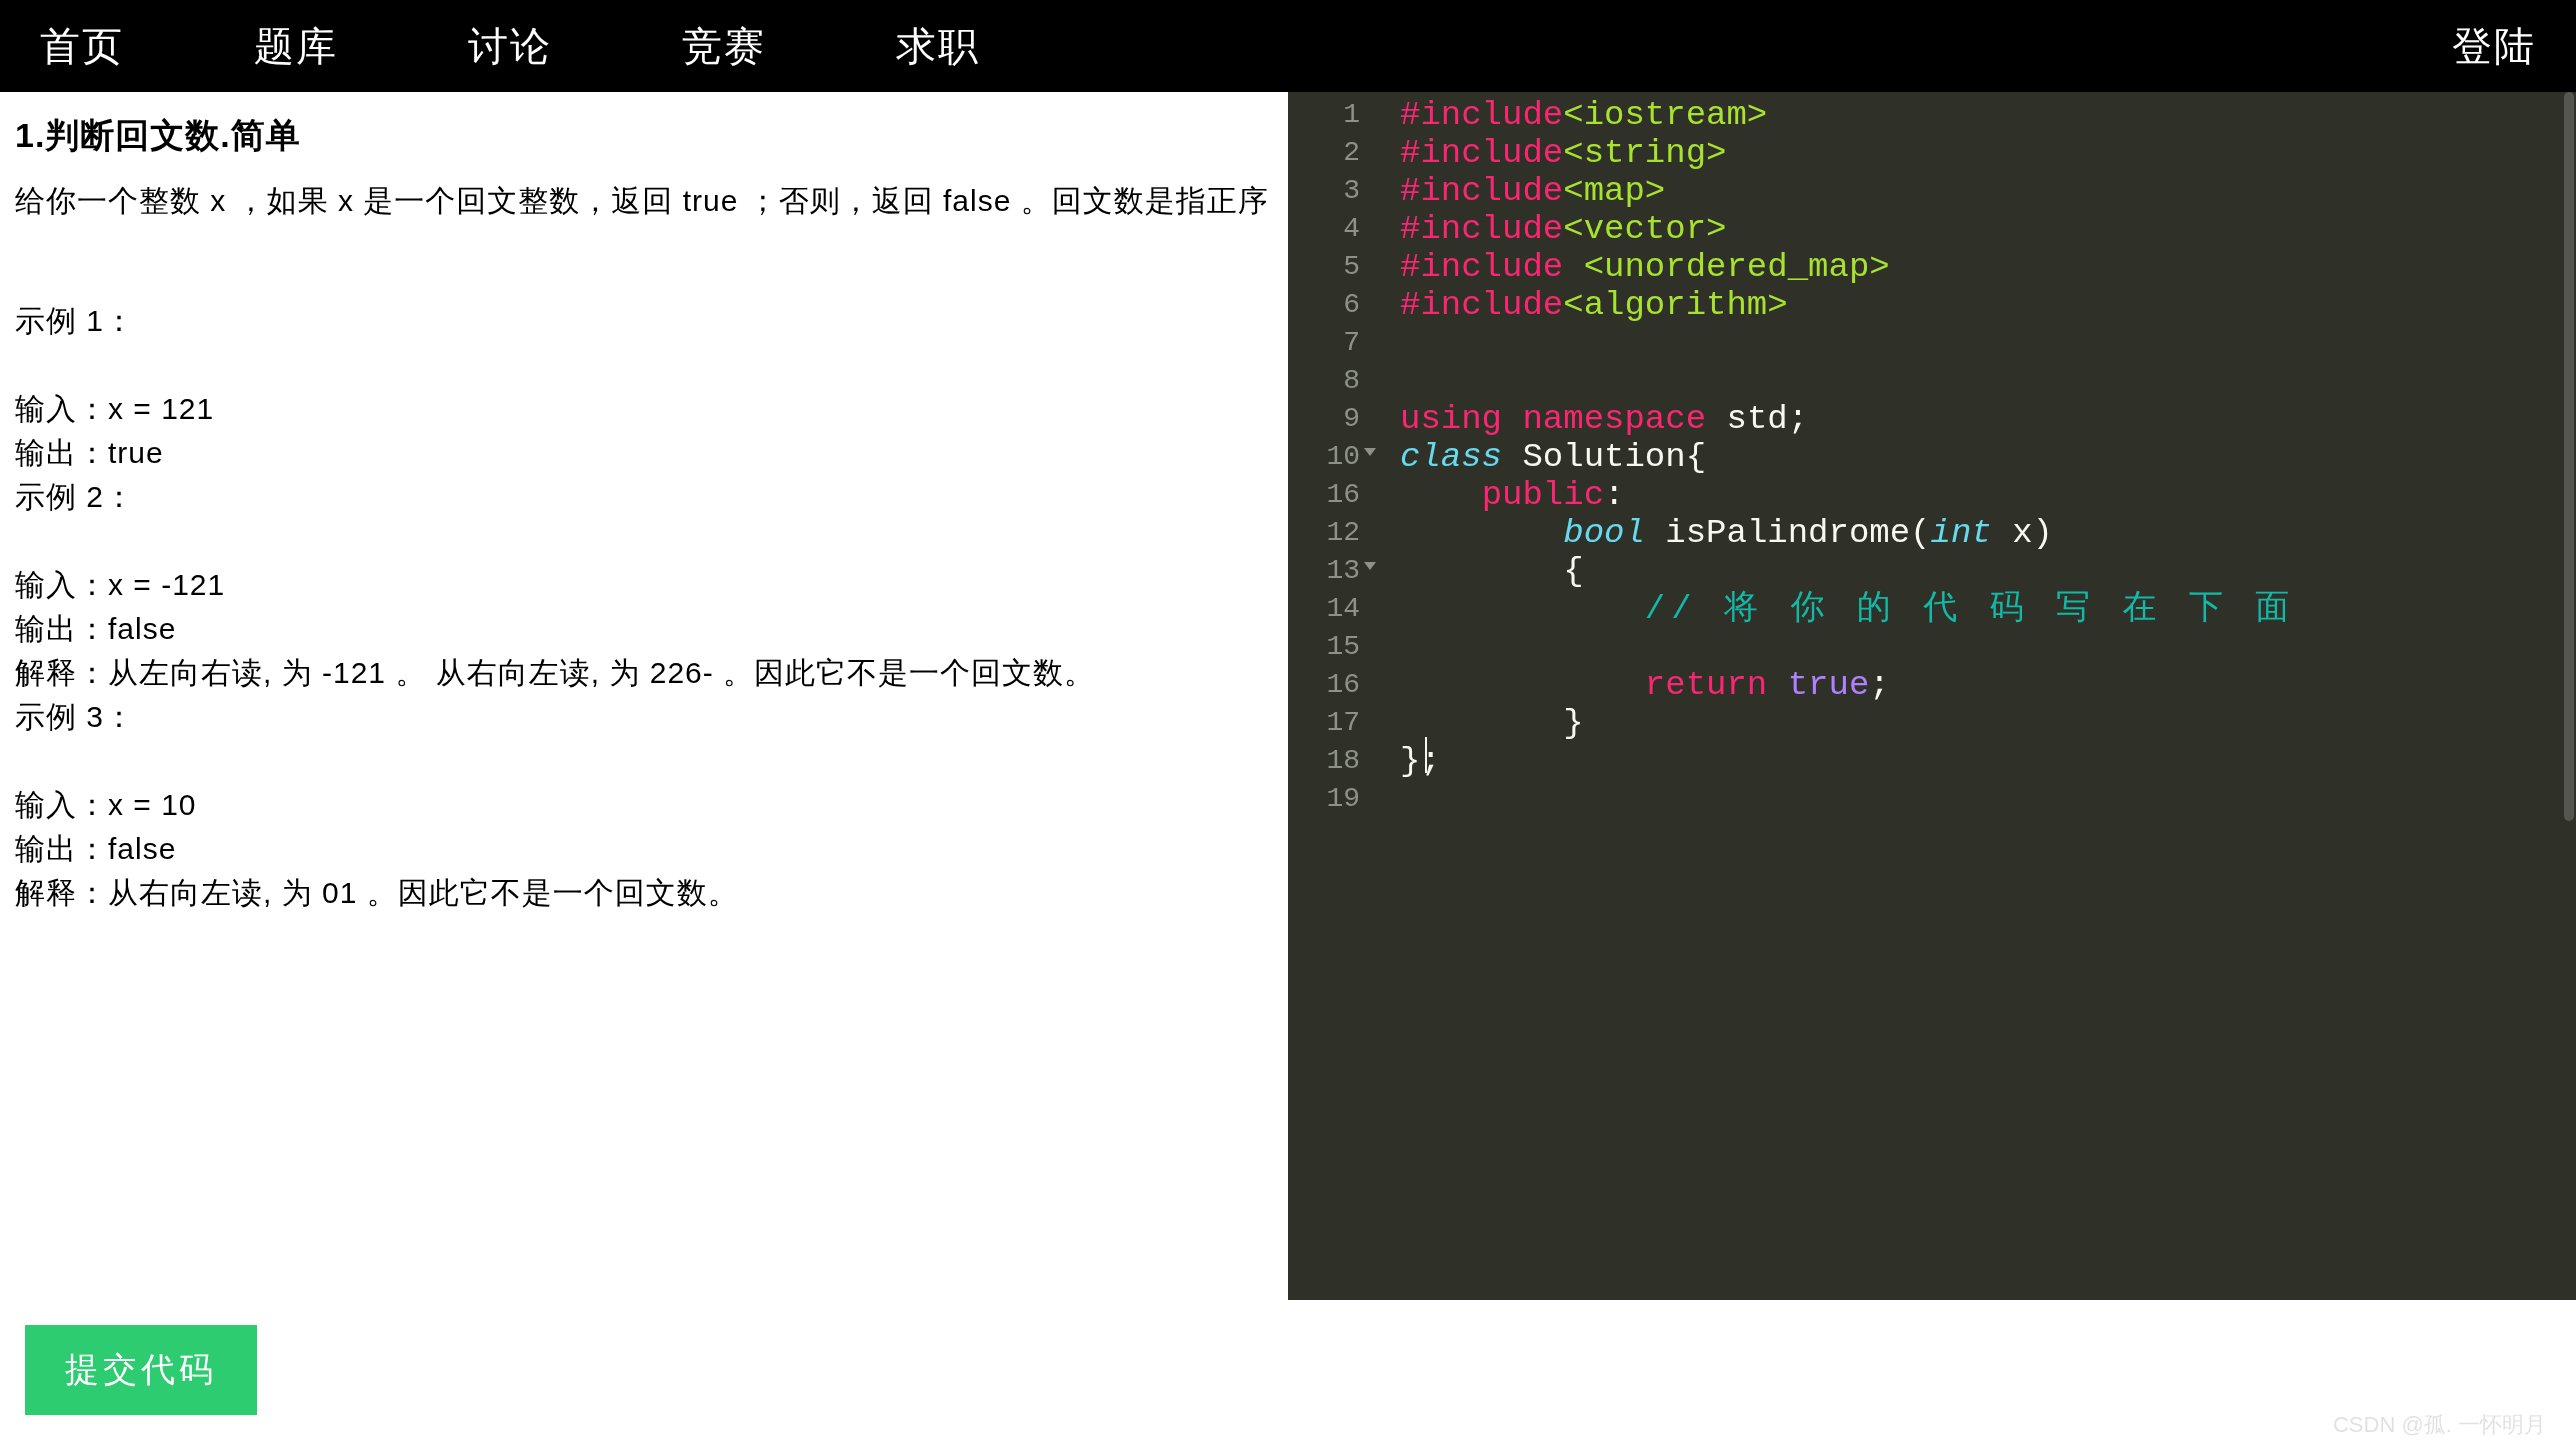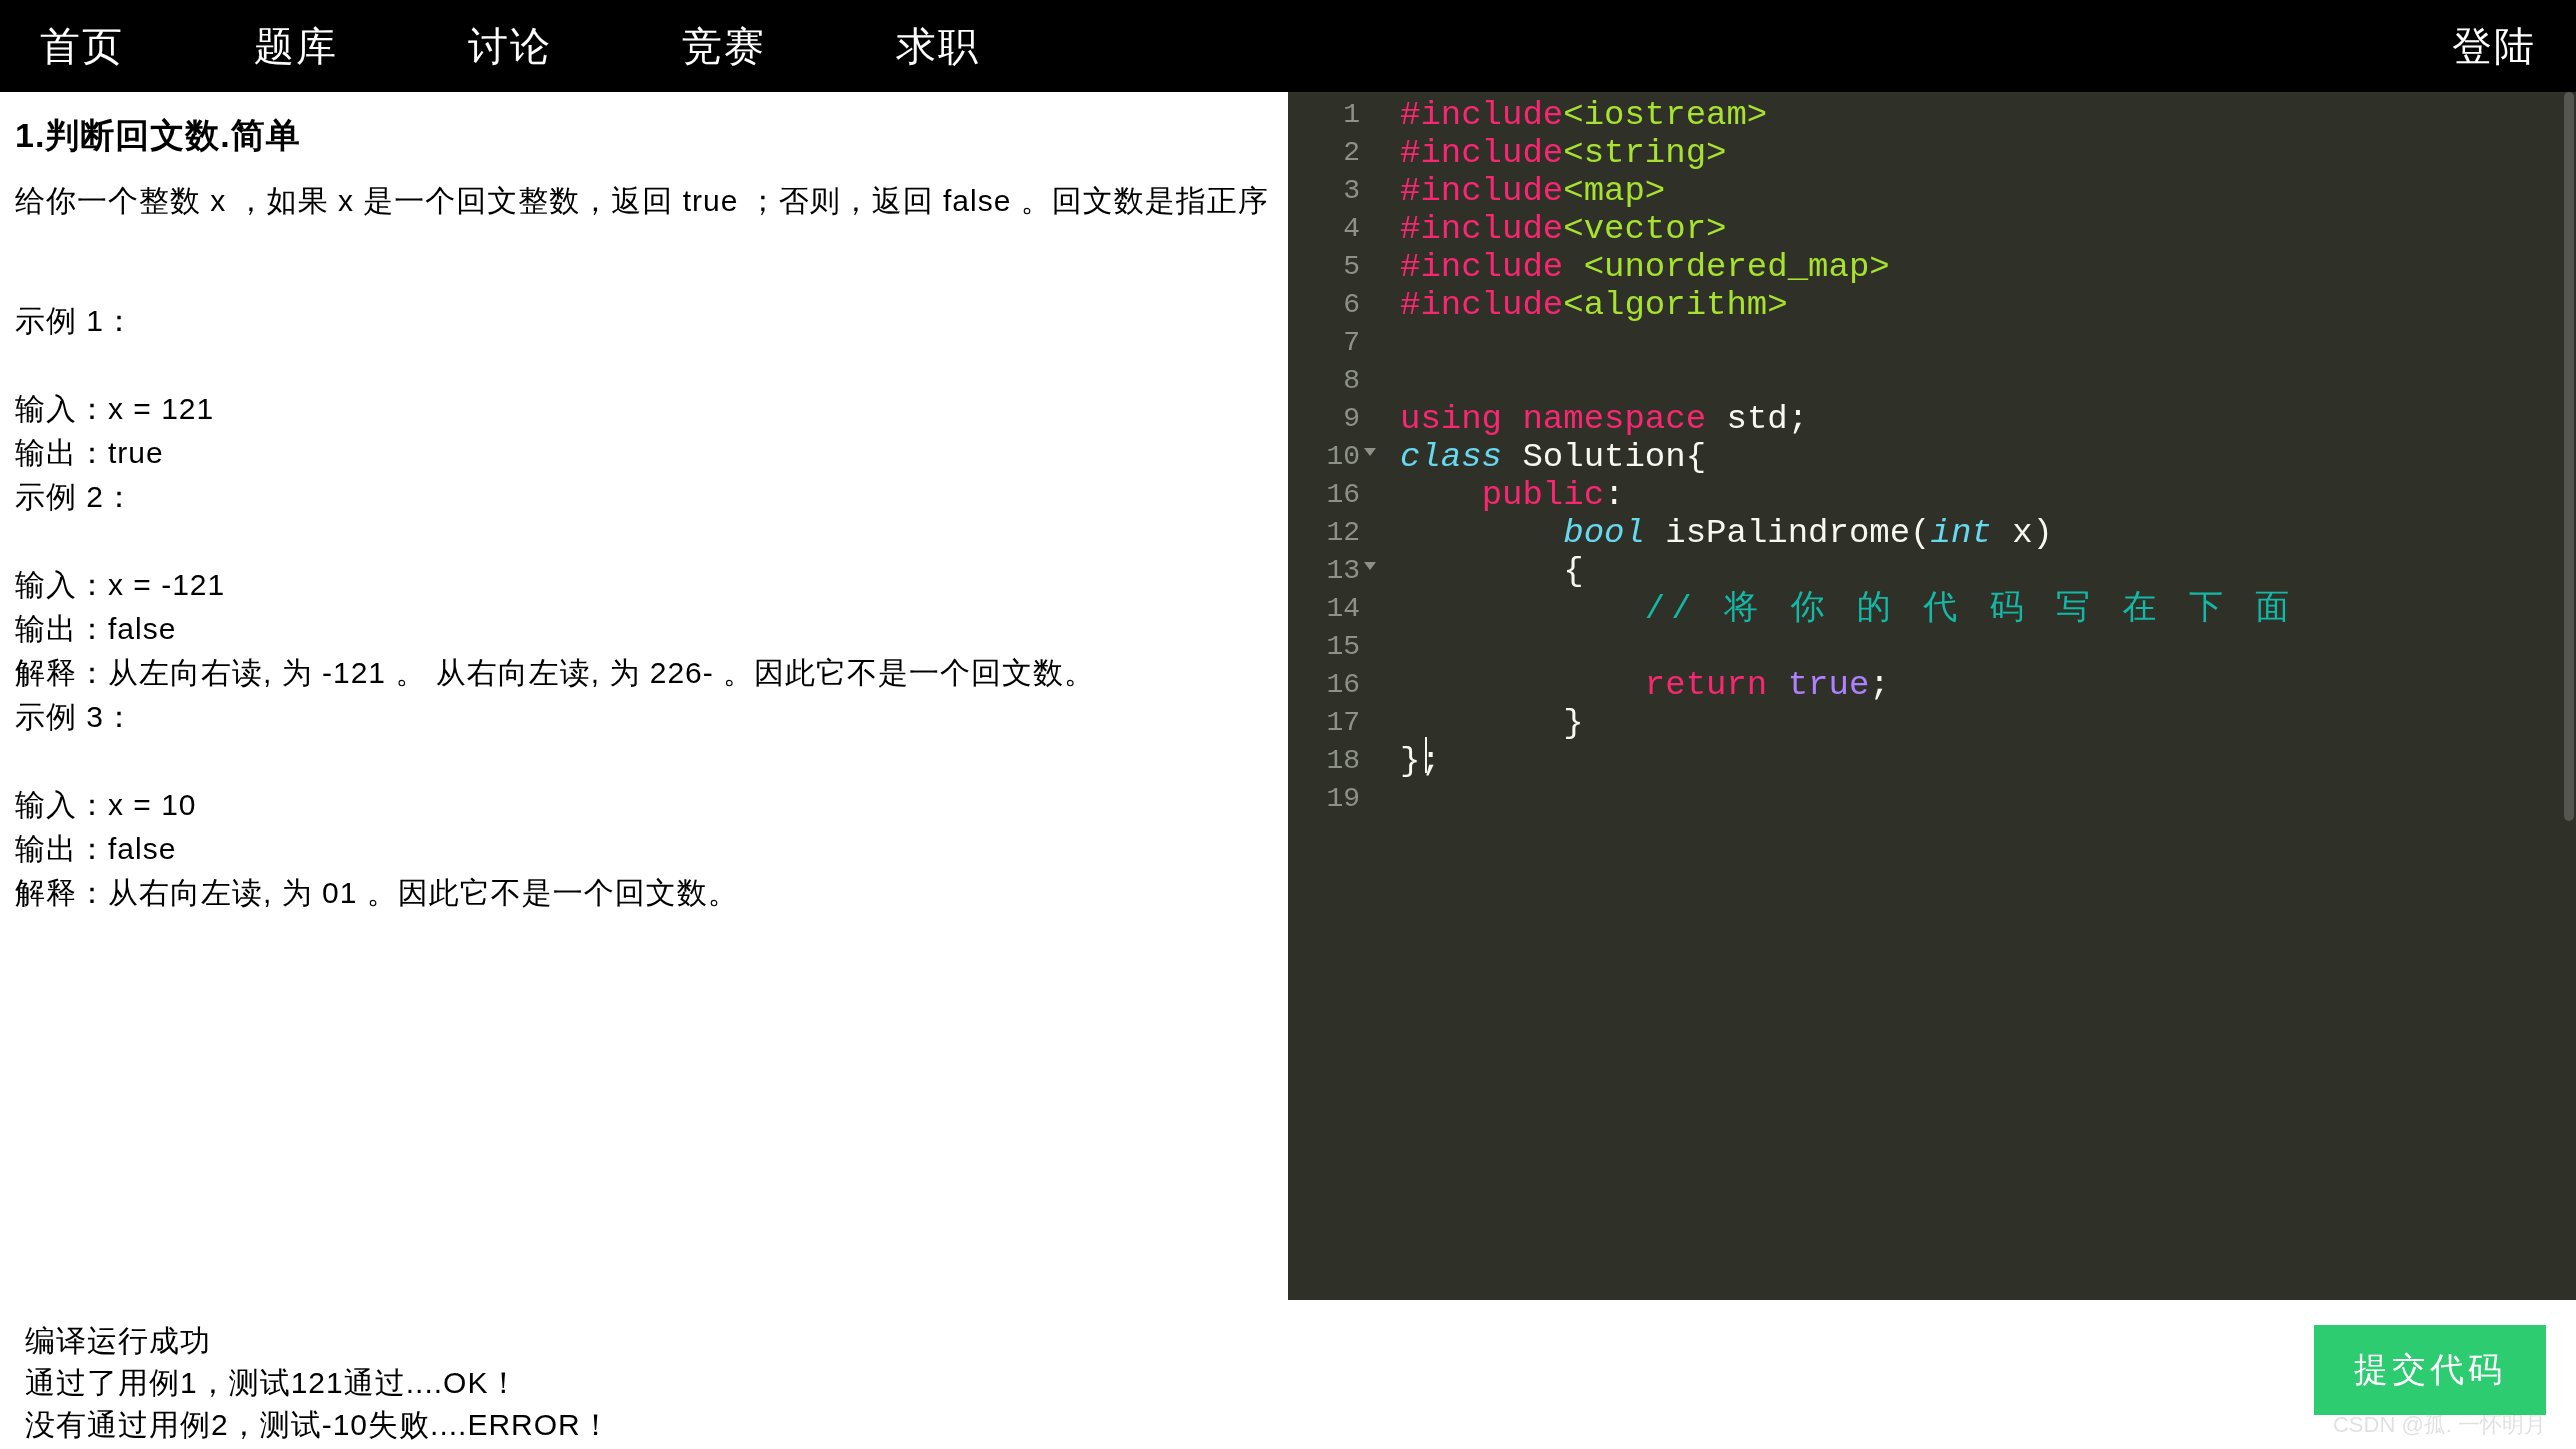--- a/index.html
+++ b/index.html
@@ -261,22 +261,17 @@
       <div class="code-line"><span>        </span><span class="tok-punct">}</span></div>
       <div class="code-line"><span class="tok-punct">};</span></div>
       <div class="code-line"></div>
     </div>
     <div class="cursor-line"></div>
     <div class="editor-scrollbar"></div>
   </div>
 </div>
 
 <div class="bottom-bar">
-  <div class="status-text">
-    <div>编译运行成功</div>
-    <div>通过了用例1，测试121通过....OK！</div>
-    <div>没有通过用例2，测试-10失败....ERROR！</div>
-  </div>
   <button class="submit-btn">提交代码</button>
 </div>
 
 <div class="watermark">CSDN @孤. 一怀明月</div>
 
 
 </body></html>

